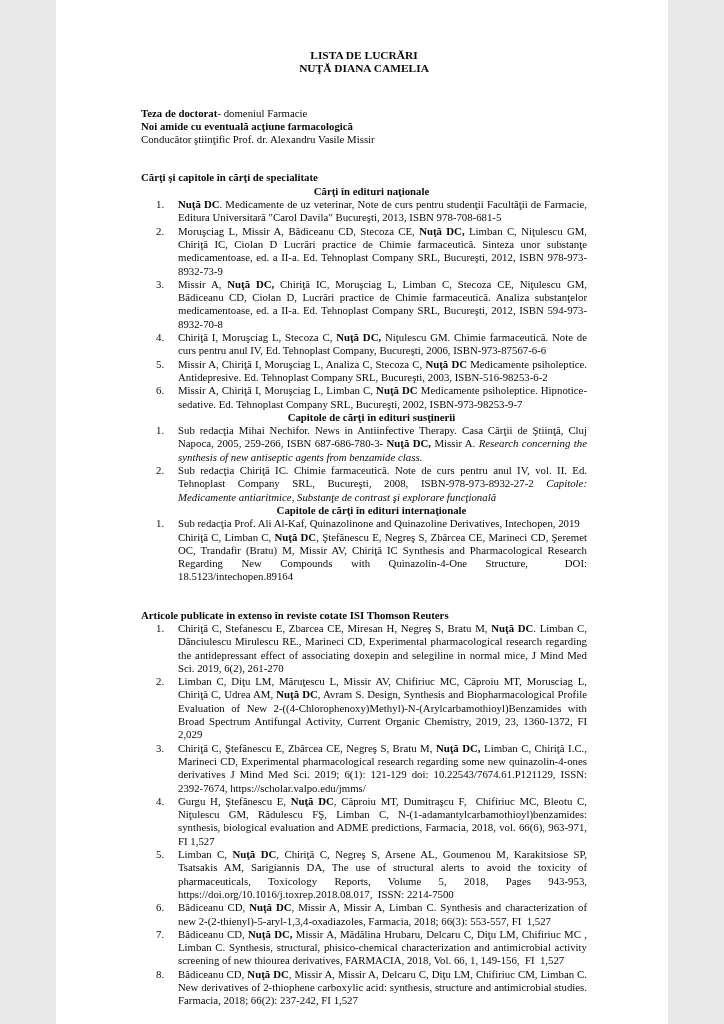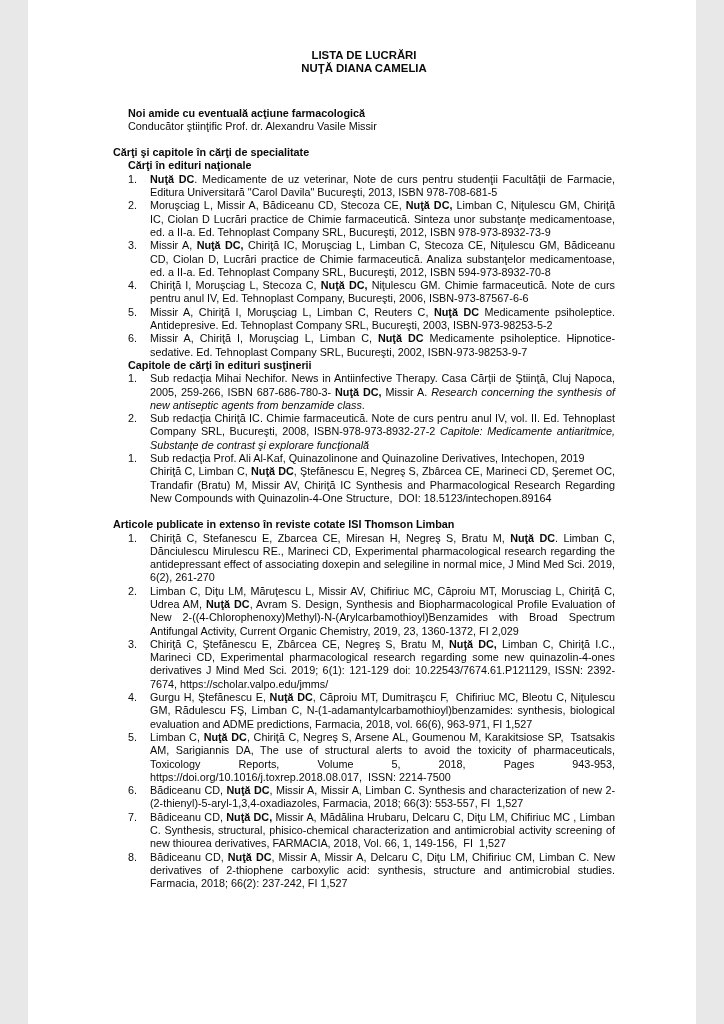--- a/index.html
+++ b/index.html
@@ -1,41 +1,41 @@
 <!DOCTYPE html>
 <html><head>
 <meta charset="utf-8">
 <style>
   html, body { margin: 0; padding: 0; background: #e8e8e8; }
   .page {
     position: relative;
-    width: 668px;
+    width: 612px;
     height: 1024px;
     margin: 0 auto;
     background: #ffffff;
     color: #0a0a0a;
-    font-family: Liberation Sans, sans-serif;
+    font-family: Liberation Serif, serif;
     font-size: 10.8px;
     line-height: 13.3px;
     box-sizing: border-box;
     padding: 49px 81px 16px 85px;
     overflow: hidden;
   }
   .doc-title, .doc-author {
     text-align: center;
     font-weight: bold;
     font-size: 11.4px;
   }
   .doc-author { }
   .thesis-block { margin-top: 31px; text-align: justify; }
-  .indent { margin-left: 15px; }
+  .indent { margin-left: 0; }
   .b { font-weight: bold; }
   .i { font-style: italic; }
-  .heading { font-weight: bold; margin-top: 13px; }
-  .subheading { font-weight: bold; margin-left: 15px; }
+  .heading { font-weight: bold; margin-top: 25px; }
+  .subheading { font-weight: bold; margin-left: 15px; text-align: center; }
   ol.refs {
     list-style: none;
     margin: 0 0 0 15px;
     padding: 0;
     counter-reset: item;
     text-align: justify;
   }
   ol.refs > li {
     position: relative;
     padding-left: 22px;
@@ -51,51 +51,53 @@
 </style>
 </head>
 <body>
 
 <div class="page">
 
   <div class="doc-title">LISTA DE LUCRĂRI</div>
   <div class="doc-author">NUŢĂ DIANA CAMELIA</div>
 
   <div class="thesis-block">
+    <div><span class="b">Teza de doctorat</span><span>- domeniul Farmacie</span></div>
     <div class="indent b">Noi amide cu eventuală acţiune farmacologică</div>
     <div class="indent">Conducător ştiinţific Prof. dr. Alexandru Vasile Missir</div>
   </div>
 
   <div>
     <div class="heading">Cărţi şi capitole în cărţi de specialitate</div>
 
     <div class="subheading">Cărţi în edituri naţionale</div>
     <ol class="refs">
         <li><span class="b">Nuţă DC</span><span>. Medicamente de uz veterinar, Note de curs pentru studenţii Facultăţii de Farmacie, Editura Universitară "Carol Davila" Bucureşti, 2013, ISBN 978-708-681-5</span></li>
         <li><span>Moruşciag L, Missir A, Bădiceanu CD, Stecoza CE, </span><span class="b">Nuţă DC,</span><span> Limban C, Niţulescu GM, Chiriţă IC, Ciolan D Lucrări practice de Chimie farmaceutică. Sinteza unor substanţe medicamentoase, ed. a II-a. Ed. Tehnoplast Company SRL, Bucureşti, 2012, ISBN 978-973-8932-73-9</span></li>
         <li><span>Missir A, </span><span class="b">Nuţă DC,</span><span> Chiriţă IC, Moruşciag L, Limban C, Stecoza CE, Niţulescu GM, Bădiceanu CD, Ciolan D, Lucrări practice de Chimie farmaceutică. Analiza substanţelor medicamentoase, ed. a II-a. Ed. Tehnoplast Company SRL, Bucureşti, 2012, ISBN 594-973-8932-70-8</span></li>
         <li><span>Chiriţă I, Moruşciag L, Stecoza C, </span><span class="b">Nuţă DC,</span><span> Niţulescu GM. Chimie farmaceutică. Note de curs pentru anul IV, Ed. Tehnoplast Company, Bucureşti, 2006, ISBN-973-87567-6-6</span></li>
-        <li><span>Missir A, Chiriţă I, Moruşciag L, Limban C, Reuters C, </span><span class="b">Nuţă DC</span><span> Medicamente psiholeptice. Antidepresive. Ed. Tehnoplast Company SRL, Bucureşti, 2003, ISBN-973-98253-5-2</span></li>
+        <li><span>Missir A, Chiriţă I, Moruşciag L, Analiza C, Stecoza C, </span><span class="b">Nuţă DC</span><span> Medicamente psiholeptice. Antidepresive. Ed. Tehnoplast Company SRL, Bucureşti, 2003, ISBN-516-98253-6-2</span></li>
         <li><span>Missir A, Chiriţă I, Moruşciag L, Limban C, </span><span class="b">Nuţă DC</span><span> Medicamente psiholeptice. Hipnotice- sedative. Ed. Tehnoplast Company SRL, Bucureşti, 2002, ISBN-973-98253-9-7</span></li>
       </ol>
 
     <div class="subheading">Capitole de cărţi în edituri susţinerii</div>
     <ol class="refs">
         <li><span>Sub redacţia Mihai Nechifor. News in Antiinfective Therapy. Casa Cărţii de Ştiinţă, Cluj Napoca, 2005, 259-266, ISBN 687-686-780-3- </span><span class="b">Nuţă DC,</span><span> Missir A. </span><span class="i">Research concerning the synthesis of new antiseptic agents from benzamide class</span><span>.</span></li>
         <li><span>Sub redacţia Chiriţă IC. Chimie farmaceutică. Note de curs pentru anul IV, vol. II. Ed. Tehnoplast Company SRL, Bucureşti, 2008, ISBN-978-973-8932-27-2 </span><span class="i">Capitole: Medicamente antiaritmice, Substanţe de contrast şi explorare funcţională</span></li>
       </ol>
 
+    <div class="subheading">Capitole de cărţi în edituri internaţionale</div>
     <ol class="refs">
         <li><span>Sub redacţia Prof. Ali Al-Kaf, Quinazolinone and Quinazoline Derivatives, Intechopen, 2019
 Chiriţă C, Limban C, </span><span class="b">Nuţă DC</span><span>, Ştefănescu E, Negreş S, Zbârcea CE, Marineci CD, Şeremet OC, Trandafir (Bratu) M, Missir AV, Chiriţă IC Synthesis and Pharmacological Research Regarding New Compounds with Quinazolin-4-One Structure,  DOI: 18.5123/intechopen.89164</span></li>
       </ol>
   </div>
 
   <div>
-    <div class="heading">Articole publicate in extenso în reviste cotate ISI Thomson Limban</div>
+    <div class="heading">Articole publicate in extenso în reviste cotate ISI Thomson Reuters</div>
     <ol class="refs">
         <li><span>Chiriţă C, Stefanescu E, Zbarcea CE, Miresan H, Negreş S, Bratu M, </span><span class="b">Nuţă DC</span><span>. Limban C, Dănciulescu Mirulescu RE., Marineci CD, Experimental pharmacological research regarding the antidepressant effect of associating doxepin and selegiline in normal mice, J Mind Med Sci. 2019, 6(2), 261-270</span></li>
         <li><span>Limban C, Diţu LM, Măruţescu L, Missir AV, Chifiriuc MC, Căproiu MT, Morusciag L, Chiriţă C, Udrea AM, </span><span class="b">Nuţă DC</span><span>, Avram S. Design, Synthesis and Biopharmacological Profile Evaluation of New 2-((4-Chlorophenoxy)Methyl)-N-(Arylcarbamothioyl)Benzamides with Broad Spectrum Antifungal Activity, Current Organic Chemistry, 2019, 23, 1360-1372, FI 2,029</span></li>
         <li><span>Chiriţă C, Ştefănescu E, Zbârcea CE, Negreş S, Bratu M, </span><span class="b">Nuţă DC,</span><span> Limban C, Chiriţă I.C., Marineci CD, Experimental pharmacological research regarding some new quinazolin-4-ones derivatives J Mind Med Sci. 2019; 6(1): 121-129 doi: 10.22543/7674.61.P121129, ISSN: 2392-7674, https://scholar.valpo.edu/jmms/</span></li>
         <li><span>Gurgu H, Ştefănescu E, </span><span class="b">Nuţă DC</span><span>, Căproiu MT, Dumitraşcu F,  Chifiriuc MC, Bleotu C, Niţulescu GM, Rădulescu FŞ, Limban C, N-(1-adamantylcarbamothioyl)benzamides: synthesis, biological evaluation and ADME predictions, Farmacia, 2018, vol. 66(6), 963-971, FI 1,527</span></li>
         <li><span>Limban C, </span><span class="b">Nuţă DC</span><span>, Chiriţă C, Negreş S, Arsene AL, Goumenou M, Karakitsiose SP,  Tsatsakis AM, Sarigiannis DA, The use of structural alerts to avoid the toxicity of pharmaceuticals, Toxicology Reports, Volume 5, 2018, Pages 943-953, https://doi.org/10.1016/j.toxrep.2018.08.017,  ISSN: 2214-7500</span></li>
         <li><span>Bădiceanu CD, </span><span class="b">Nuţă DC</span><span>, Missir A, Missir A, Limban C. Synthesis and characterization of new 2-(2-thienyl)-5-aryl-1,3,4-oxadiazoles, Farmacia, 2018; 66(3): 553-557, FI  1,527</span></li>
         <li><span>Bădiceanu CD, </span><span class="b">Nuţă DC,</span><span> Missir A, Mădălina Hrubaru, Delcaru C, Diţu LM, Chifiriuc MC , Limban C. Synthesis, structural, phisico-chemical characterization and antimicrobial activity screening of new thiourea derivatives, FARMACIA, 2018, Vol. 66, 1, 149-156,  FI  1,527</span></li>
         <li><span>Bădiceanu CD, </span><span class="b">Nuţă DC</span><span>, Missir A, Missir A, Delcaru C, Diţu LM, Chifiriuc CM, Limban C. New derivatives of 2-thiophene carboxylic acid: synthesis, structure and antimicrobial studies. Farmacia, 2018; 66(2): 237-242, FI 1,527</span></li>
       </ol>

